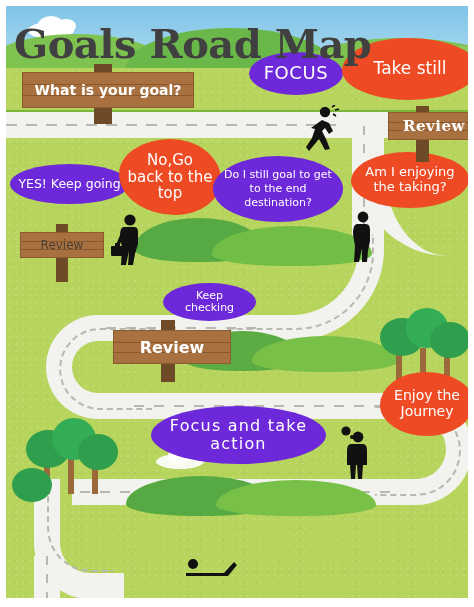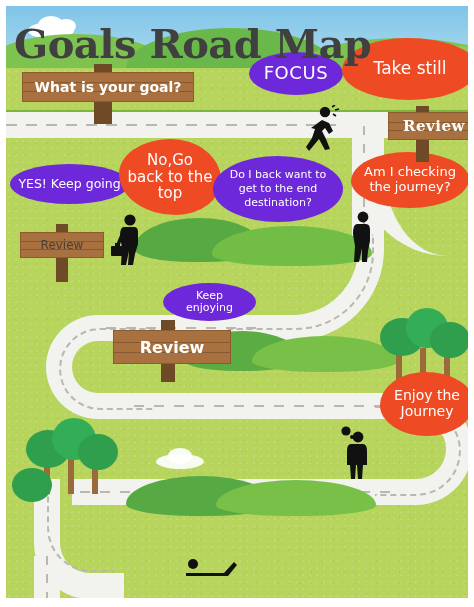--- a/index.html
+++ b/index.html
@@ -226,21 +226,21 @@
     </div>
 
     <div class="tree" style="left:6px;top:462px;width:44px;height:44px;">
       <div class="leaf" style="left:0;top:0;width:40px;height:34px;background:#2f9f4e;"></div>
     </div>
 
     <div id="title">Goals Road Map</div>
 
     <div class="sign" style="left:16px;top:58px;width:172px;height:60px;">
       <div class="post" style="left:72px;top:0;width:18px;height:60px;"></div>
-      <div class="board" style="left:0;top:8px;width:172px;height:30px;align-items:center;">
+      <div class="board" style="left:0;top:8px;width:172px;height:36px;align-items:center;">
         <span class="label" style="color:#ffffff;font-size:14px;font-family:'DejaVu Sans',sans-serif;">What is your goal?</span>
       </div>
     </div>
 
     <div class="sign" style="left:382px;top:100px;width:92px;height:56px;">
       <div class="post" style="left:28px;top:0;width:13px;height:56px;"></div>
       <div class="board" style="left:0;top:6px;width:92px;height:28px;">
         <span class="label" style="color:#ffffff;font-size:15px;font-family:'DejaVu Serif',serif;letter-spacing:0.5px;">Review</span>
       </div>
     </div>
@@ -300,33 +300,36 @@
 
     <div class="bubble dark ellipse" style="left:4px;top:158px;width:119px;height:40px;">
       <span class="txt" style="font-size:12.5px;font-family:'DejaVu Sans',sans-serif;">YES! Keep going</span>
     </div>
 
     <div class="bubble orange blob2" style="left:113px;top:133px;width:102px;height:76px;">
       <span class="txt" style="font-size:15px;line-height:1.1;font-family:'DejaVu Sans',sans-serif;">No,Go back to the top</span>
     </div>
 
     <div class="bubble dark ellipse" style="left:207px;top:150px;width:130px;height:66px;">
-      <span class="txt" style="font-size:11px;line-height:1.25;font-family:'DejaVu Sans',sans-serif;">Do I back want to get to the end destination?</span>
+      <span class="txt" style="font-size:11px;line-height:1.25;font-family:'DejaVu Sans',sans-serif;">Do I still goal to get to the end destination?</span>
     </div>
 
     <div class="bubble orange blob" style="left:345px;top:146px;width:118px;height:56px;">
-      <span class="txt" style="font-size:13px;line-height:1.15;font-family:'DejaVu Sans',sans-serif;">Am I checking the journey?</span>
+      <span class="txt" style="font-size:13px;line-height:1.15;font-family:'DejaVu Sans',sans-serif;">Am I enjoying the taking?</span>
     </div>
 
     <div class="bubble dark ellipse" style="left:157px;top:277px;width:93px;height:38px;">
-      <span class="txt" style="font-size:11px;font-family:'DejaVu Sans',sans-serif;">Keep enjoying</span>
+      <span class="txt" style="font-size:11px;font-family:'DejaVu Sans',sans-serif;">Keep checking</span>
     </div>
 
 
     <div class="bubble orange blob" style="left:374px;top:366px;width:94px;height:64px;">
       <span class="txt" style="font-size:14px;line-height:1.14;font-family:'DejaVu Sans',sans-serif;">Enjoy the Journey</span>
     </div>
 
+    <div class="bubble dark ellipse" style="left:145px;top:400px;width:175px;height:58px;">
+      <span class="txt" style="font-size:16px;line-height:1.1;letter-spacing:1.2px;font-family:'DejaVu Sans',sans-serif;">Focus and take action</span>
+    </div>
 
 
 
   </div>
 </div>
 
 </body></html>

